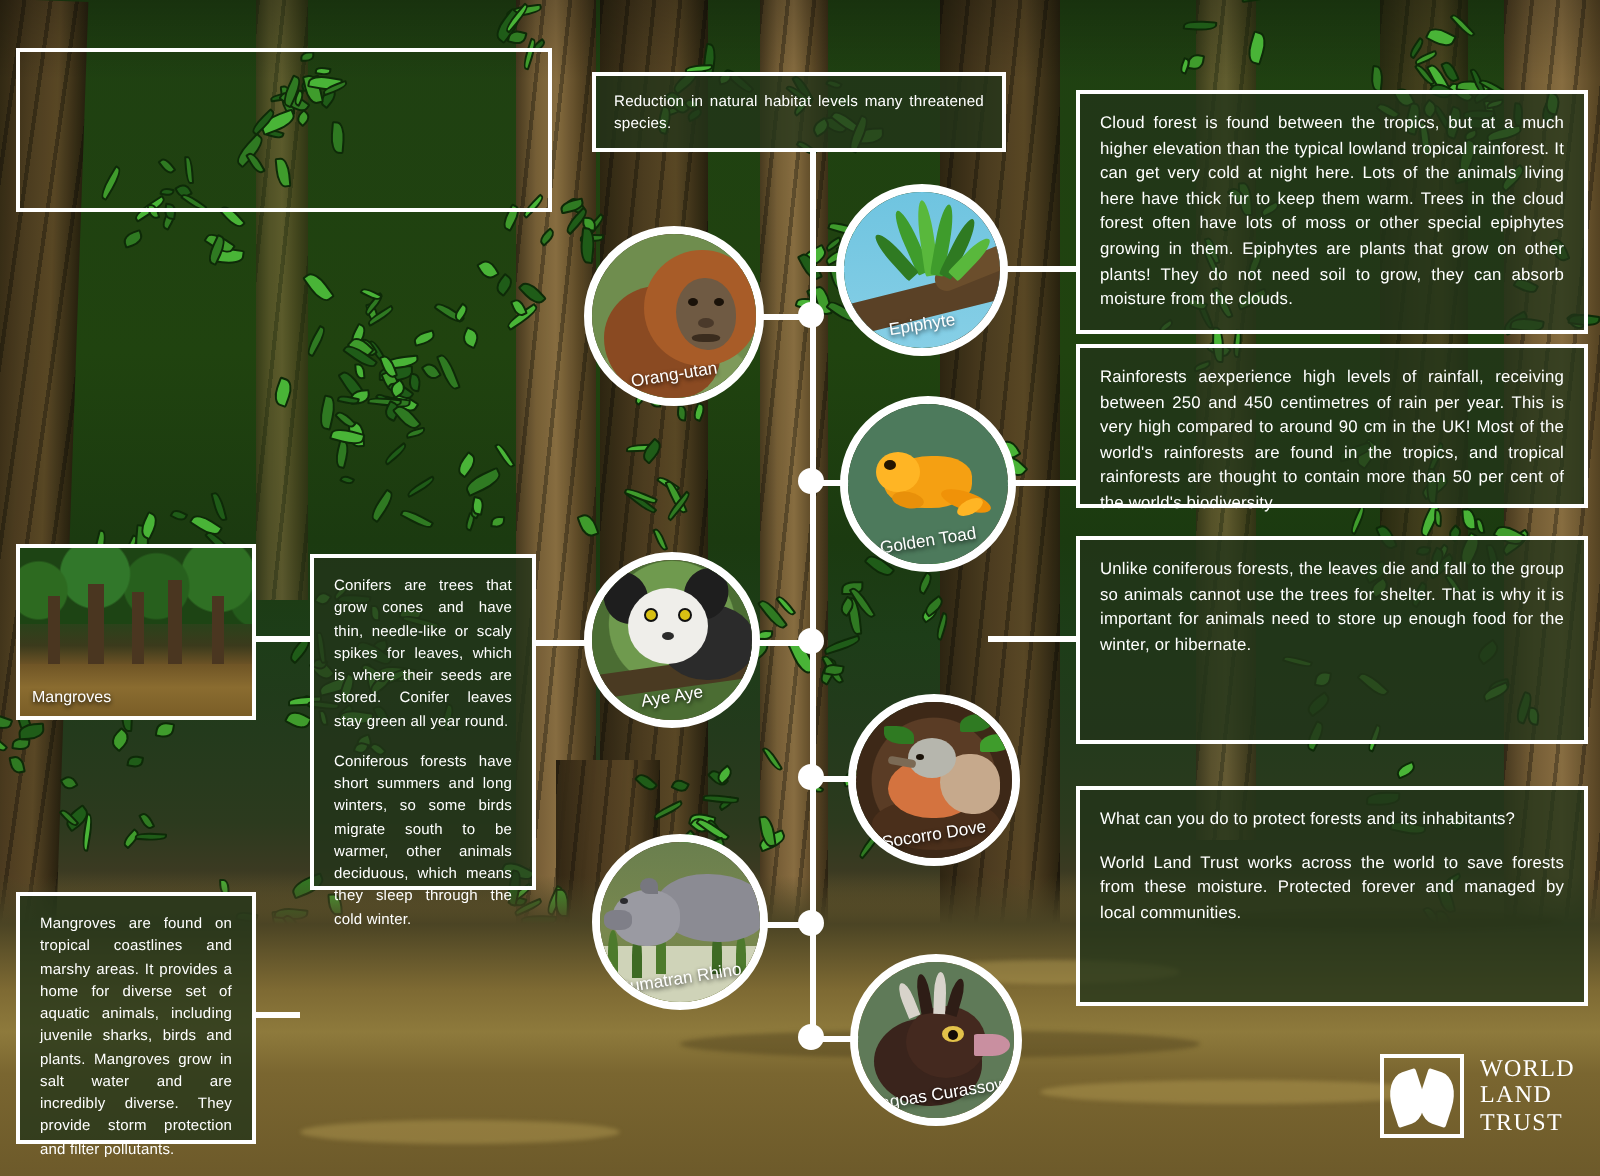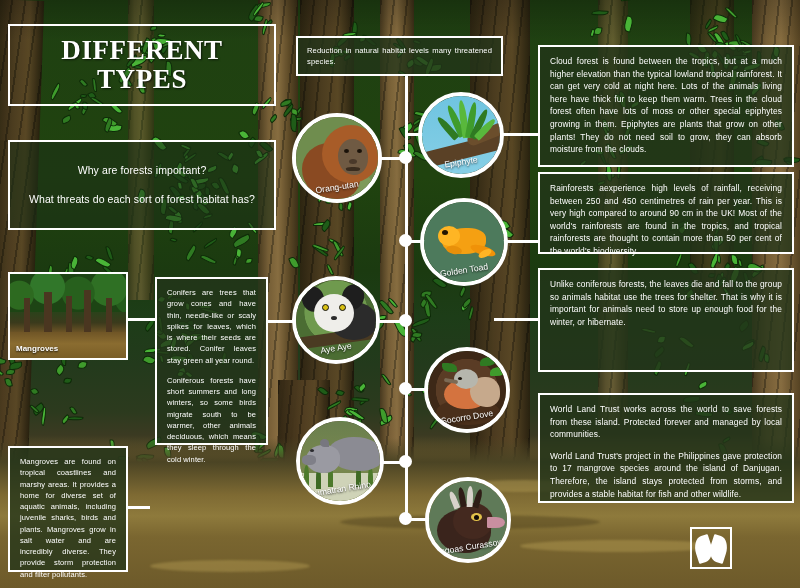--- a/index.html
+++ b/index.html
@@ -110,21 +110,20 @@
   #deciduous-panel { left: 538px; top: 268px; width: 256px; height: 104px; }
   #wlt-panel       { left: 538px; top: 393px; width: 256px; height: 110px; }
   #conifer-panel   { left: 155px; top: 277px; width: 113px; height: 168px; font-size: 7.5px; }
   #mangrove-panel  { left: 8px;  top: 446px; width: 120px; height: 126px; font-size: 7.5px; }
 
   
   .photo {
     position: absolute;
     border: 2px solid #ffffff;
     overflow: hidden;
-    font-weight: bold;
   }
   .photo .cap {
     position: absolute; left: 6px; bottom: 5px;
     color:#fff; font-size: 8px;
     text-shadow: 0 1px 2px rgba(0,0,0,.85);
   }
   #mangrove-photo { left: 8px; top: 272px; width: 120px; height: 88px; }
   #mangrove-photo .sky { position:absolute; inset:0; background:linear-gradient(180deg,#1e3a14 0%,#24461a 40%,#3b3a1c 58%,#6e5426 70%,#8a6a2e 100%); }
   #mangrove-photo .canopy { position:absolute; left:-6px; top:-4px; right:-6px; height:42px;
      background: radial-gradient(circle at 12% 60%, #2d6a20 0 14px, transparent 15px),
@@ -696,48 +695,43 @@
 
   <div class="node" style="left:399px; top:151px;"></div>
   <div class="node" style="left:399px; top:234px;"></div>
   <div class="node" style="left:399px; top:314px;"></div>
   <div class="node" style="left:399px; top:382px;"></div>
   <div class="node" style="left:399px; top:455px;"></div>
   <div class="node" style="left:399px; top:512px;"></div>
 
   <div class="panel" id="title-panel">
     <div class="ttl">
-      <div>DIFFERENT TYPES</div>
-    </div>
-  </div>
-
-  <div class="panel" id="question-panel">
-    <div class="q">Why are forests important?</div>
-    <div class="q">What threats do each sort of forest habitat has?</div>
-  </div>
+    </div>
+  </div>
+
 
   <div class="panel" id="reduction-panel">
     <p>Reduction in natural habitat levels many threatened species.</p>
   </div>
 
   <div class="panel" id="cloud-panel">
     <p>Cloud forest is found between the tropics, but at a much higher elevation than the typical lowland tropical rainforest. It can get very cold at night here. Lots of the animals living here have thick fur to keep them warm. Trees in the cloud forest often have lots of moss or other special epiphytes growing in them. Epiphytes are plants that grow on other plants! They do not need soil to grow, they can absorb moisture from the clouds.</p>
   </div>
 
   <div class="panel" id="rainforest-panel">
     <p>Rainforests aexperience high levels of rainfall, receiving between 250 and 450 centimetres of rain per year. This is very high compared to around 90 cm in the UK! Most of the world's rainforests are found in the tropics, and tropical rainforests are thought to contain more than 50 per cent of the world's biodiversity.</p>
   </div>
 
   <div class="panel" id="deciduous-panel">
-    <p>Unlike coniferous forests, the leaves die and fall to the group so animals habitat use the trees for shelter. That is why it is important for animals need to store up enough food for the winter, or hibernate.</p>
+    <p>Unlike coniferous forests, the leaves die and fall to the group so animals cannot use the trees for shelter. That is why it is important for animals need to store up enough food for the winter, or hibernate.</p>
   </div>
 
   <div class="panel" id="wlt-panel">
-    <p> World Land Trust works across the world to save forests from these island. Protected forever and managed by local communities.</p>
-    <p>World Land Trust's project in the Philippines gave protection to 17 mangrove species around the island of Danjugan. Therefore, the island stays protected from storms, and provides a stable habitat for fish and other wildlife.</p>
+    <p>What can you do to protect forests and its inhabitants?</p>
+    <p> World Land Trust works across the world to save forests from these moisture. Protected forever and managed by local communities.</p>
   </div>
 
   <div class="panel" id="conifer-panel">
     <p>Conifers are trees that grow cones and have thin, needle-like or scaly spikes for leaves, which is where their seeds are stored. Conifer leaves stay green all year round.</p>
     <p>Coniferous forests have short summers and long winters, so some birds migrate south to be warmer, other animals deciduous, which means they sleep through the cold winter.</p>
   </div>
 
   <div class="panel" id="mangrove-panel">
     <p>Mangroves are found on tropical coastlines and marshy areas. It provides a home for diverse set of aquatic animals, including juvenile sharks, birds and plants. Mangroves grow in salt water and are incredibly diverse. They provide storm protection and filter pollutants.</p>
   </div>
@@ -866,15 +860,20 @@
 
     <div class="shape" style="left:58px; top:36px; width:18px; height:11px; background:#c98fa0; border-radius:10% 60% 60% 10%;"></div>
     <div class="clabel">Alagoas Curassow</div>
   </div>
 
   <div id="wlt-logo">
     <div class="mark">
       <div class="leaf l"></div>
       <div class="leaf r"></div>
     </div>
+    <div class="wordmark">
+      <div>WORLD</div>
+      <div>LAND</div>
+      <div>TRUST</div>
+    </div>
   </div>
 
 </div>
 
 </body></html>

